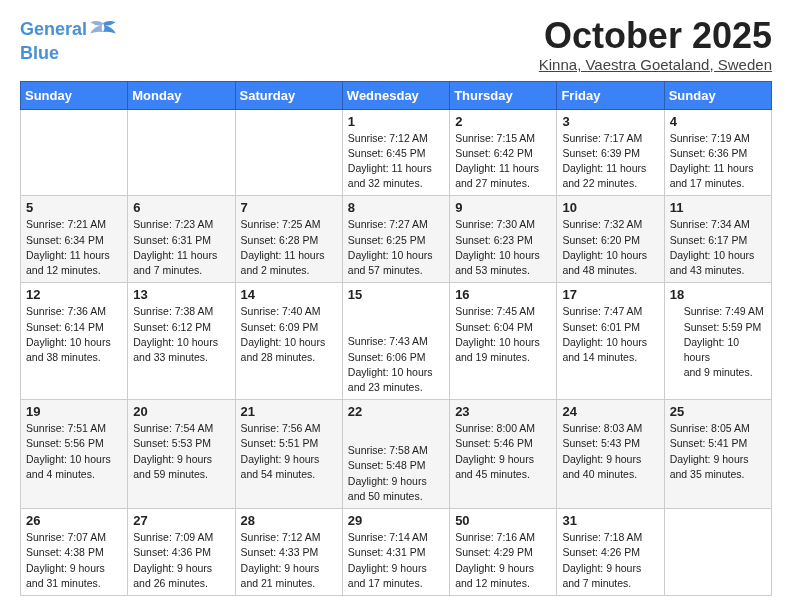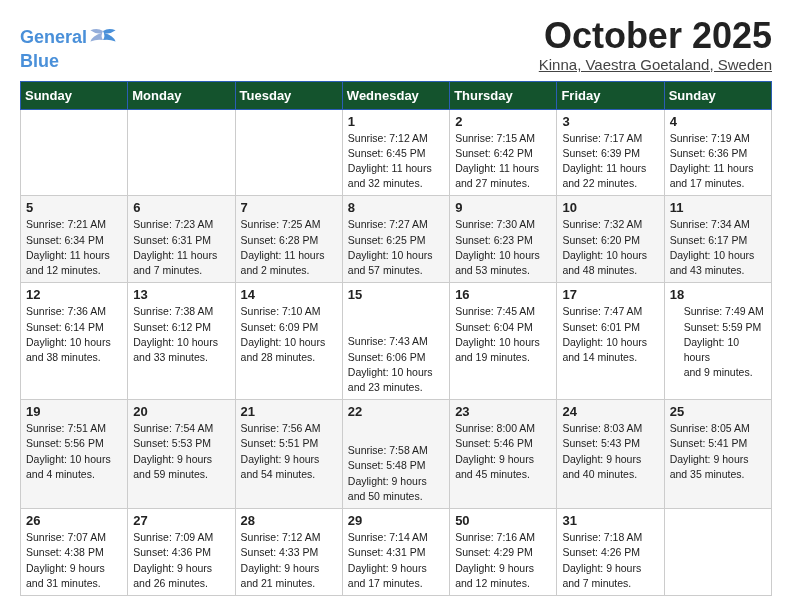--- a/index.html
+++ b/index.html
@@ -16,21 +16,20 @@
     .header-area {
       display: flex;
       justify-content: space-between;
       align-items: flex-start;
       margin-bottom: 8px;
     }
     .logo {
       display: flex;
       align-items: center;
       gap: 0;
-      margin-top: 8px;
     }
     .logo-text {
       font-size: 18px;
       font-weight: bold;
       color: #333;
       line-height: 1.1;
     }
     .logo-text span {
       color: #4a90d9;
     }
@@ -52,21 +51,21 @@
       font-size: 15px;
       color: #444;
       text-decoration: underline;
     }
     .calendar {
       width: 100%;
       border-collapse: collapse;
       border: 1px solid #ccc;
     }
     .calendar th {
-      background: #14532d;
+      background: #3b82f6;
       color: #fff;
       font-size: 13px;
       padding: 6px 4px;
       text-align: left;
       border: 1px solid #2b5db5;
       font-weight: bold;
     }
     .calendar td {
       vertical-align: top;
       border: 1px solid #ccc;
@@ -124,21 +123,21 @@
       <div class="location">Kinna, Vaestra Goetaland, Sweden</div>
     </div>
   </div>
 
   <table class="calendar">
     <thead>
       <tr>
 
       <th>Sunday</th>
           <th>Monday</th>
-          <th>Tuesday</th>
+          <th>Saturday</th>
           <th>Wednesday</th>
           <th>Thursday</th>
           <th>Friday</th>
           <th>Sunday</th>
         </tr>
     </thead>
     <tbody id="calendar-body">
     <tr>
           <td class="empty-cell"></td>
           <td class="empty-cell"></td>
@@ -233,21 +232,21 @@
           </td>
           <td>
             <div class="day-num">13</div>
             <div class="day-detail" style="white-space: pre-line;">Sunrise: 7:38 AM
 Sunset: 6:12 PM
 Daylight: 10 hours
 and 33 minutes.</div>
           </td>
           <td>
             <div class="day-num">14</div>
-            <div class="day-detail" style="white-space: pre-line;">Sunrise: 7:10 AM
+            <div class="day-detail" style="white-space: pre-line;">Sunrise: 7:40 AM
 Sunset: 6:09 PM
 Daylight: 10 hours
 and 28 minutes.</div>
           </td>
           <td>
             <div class="day-num">15</div>
             <div class="day-detail" style="white-space: pre-line; margin-top: 32px;">Sunrise: 7:43 AM
 Sunset: 6:06 PM
 Daylight: 10 hours
 and 23 minutes.</div>

